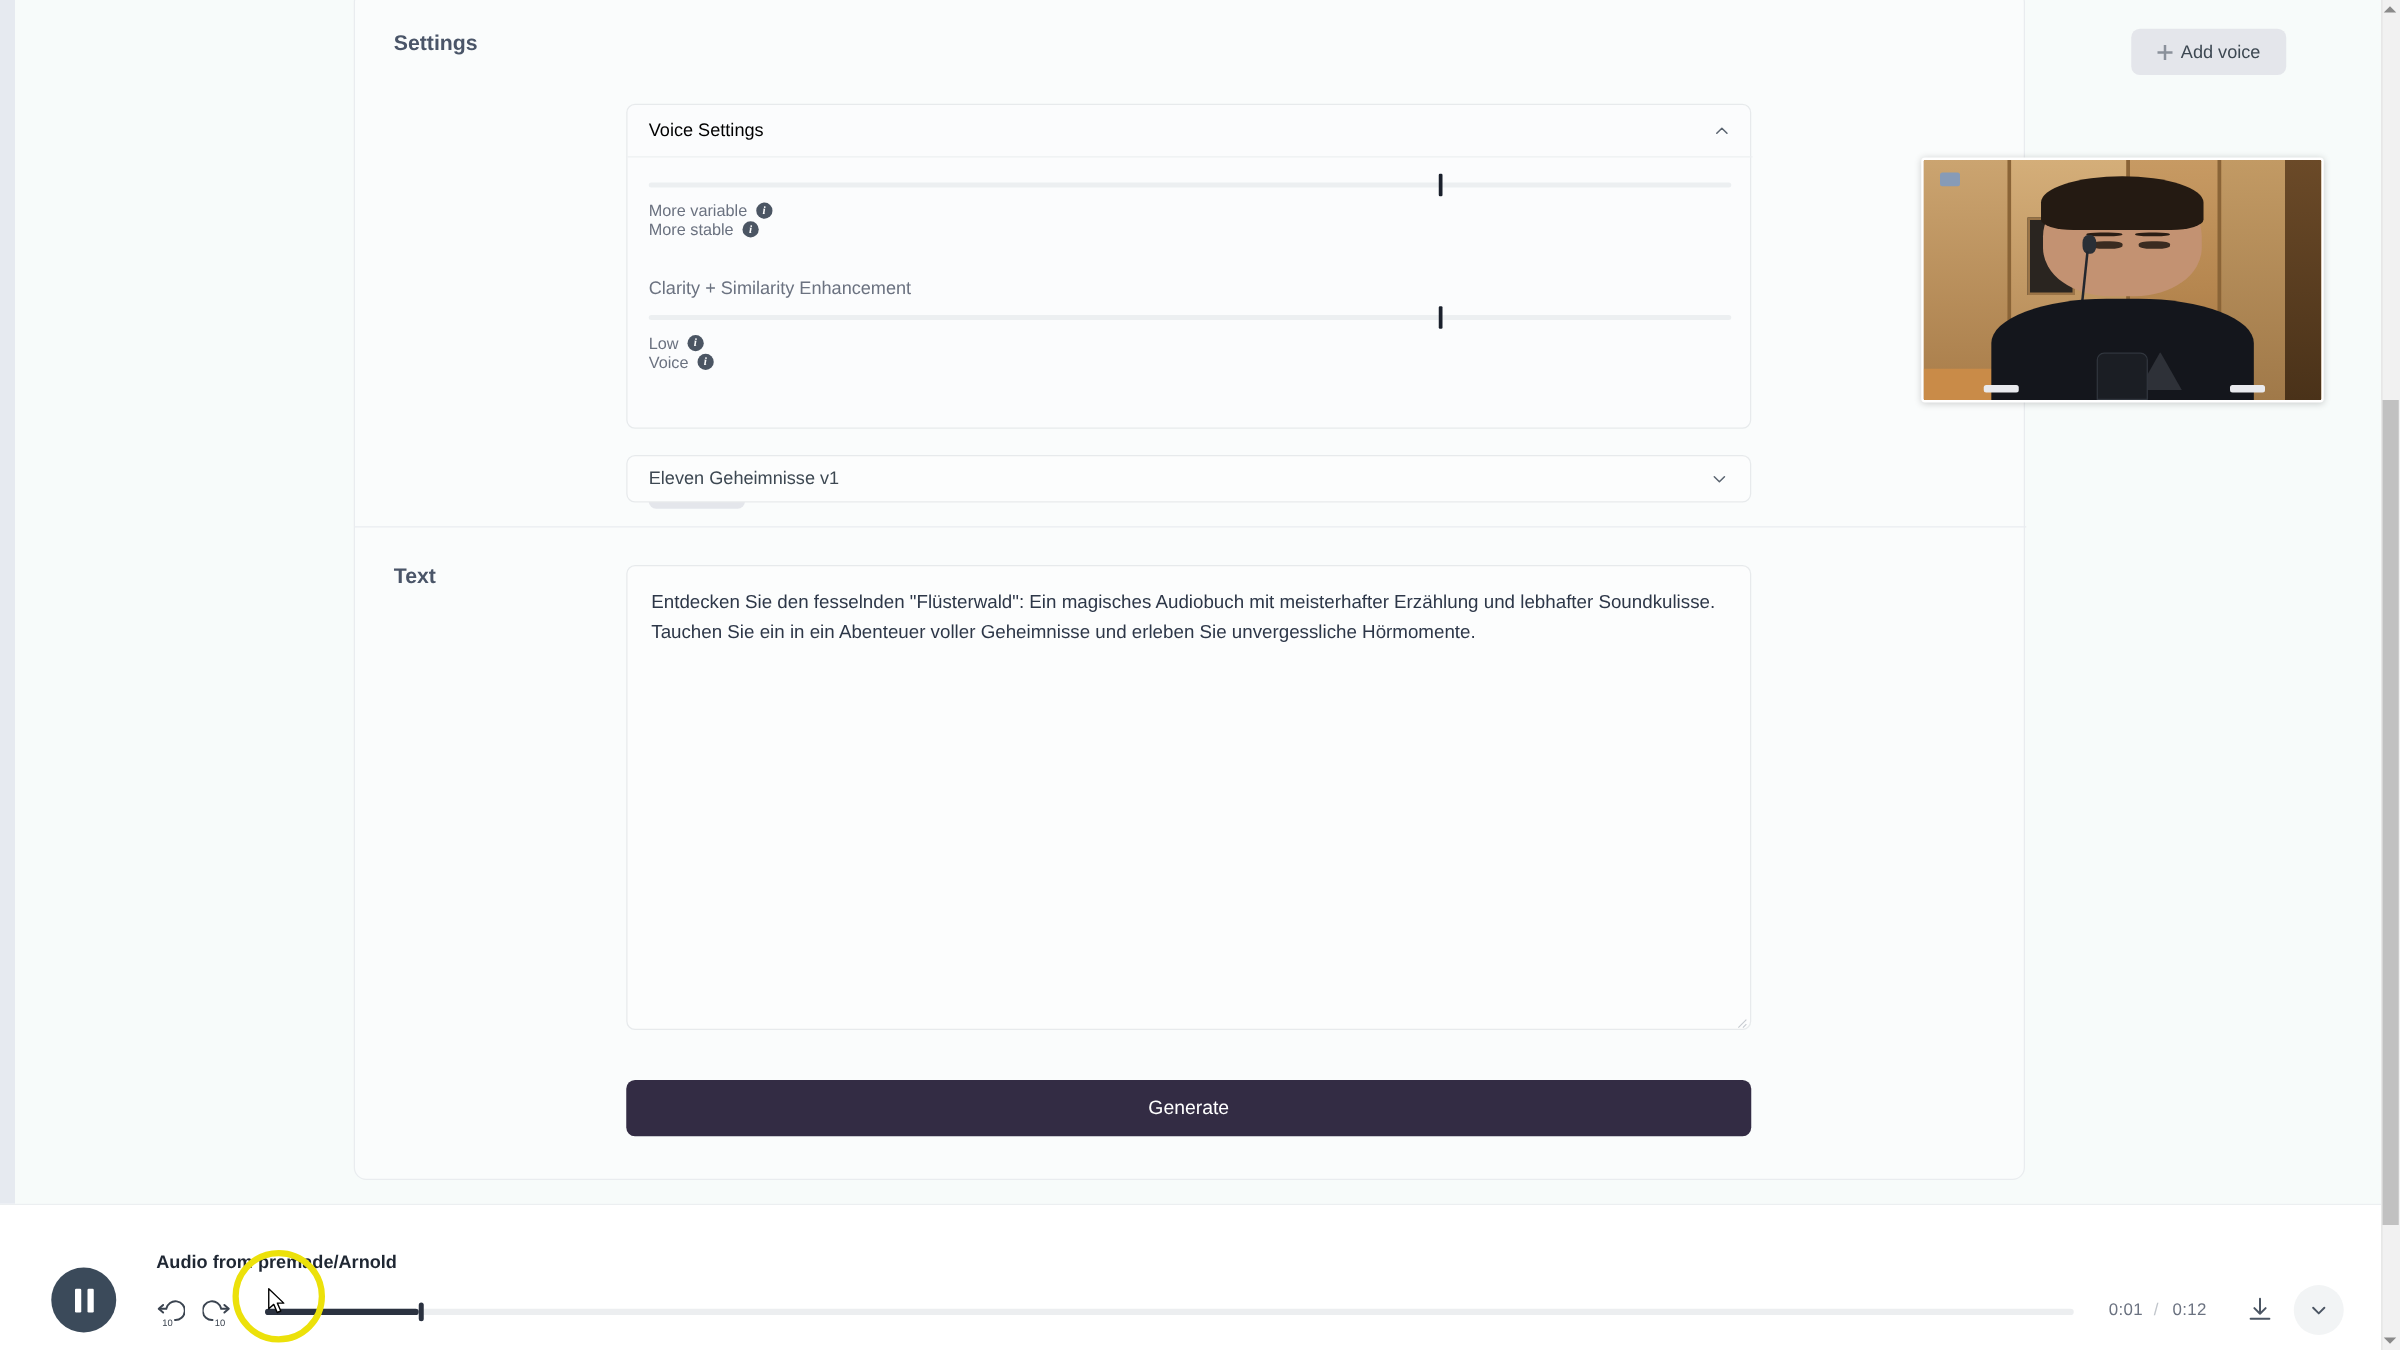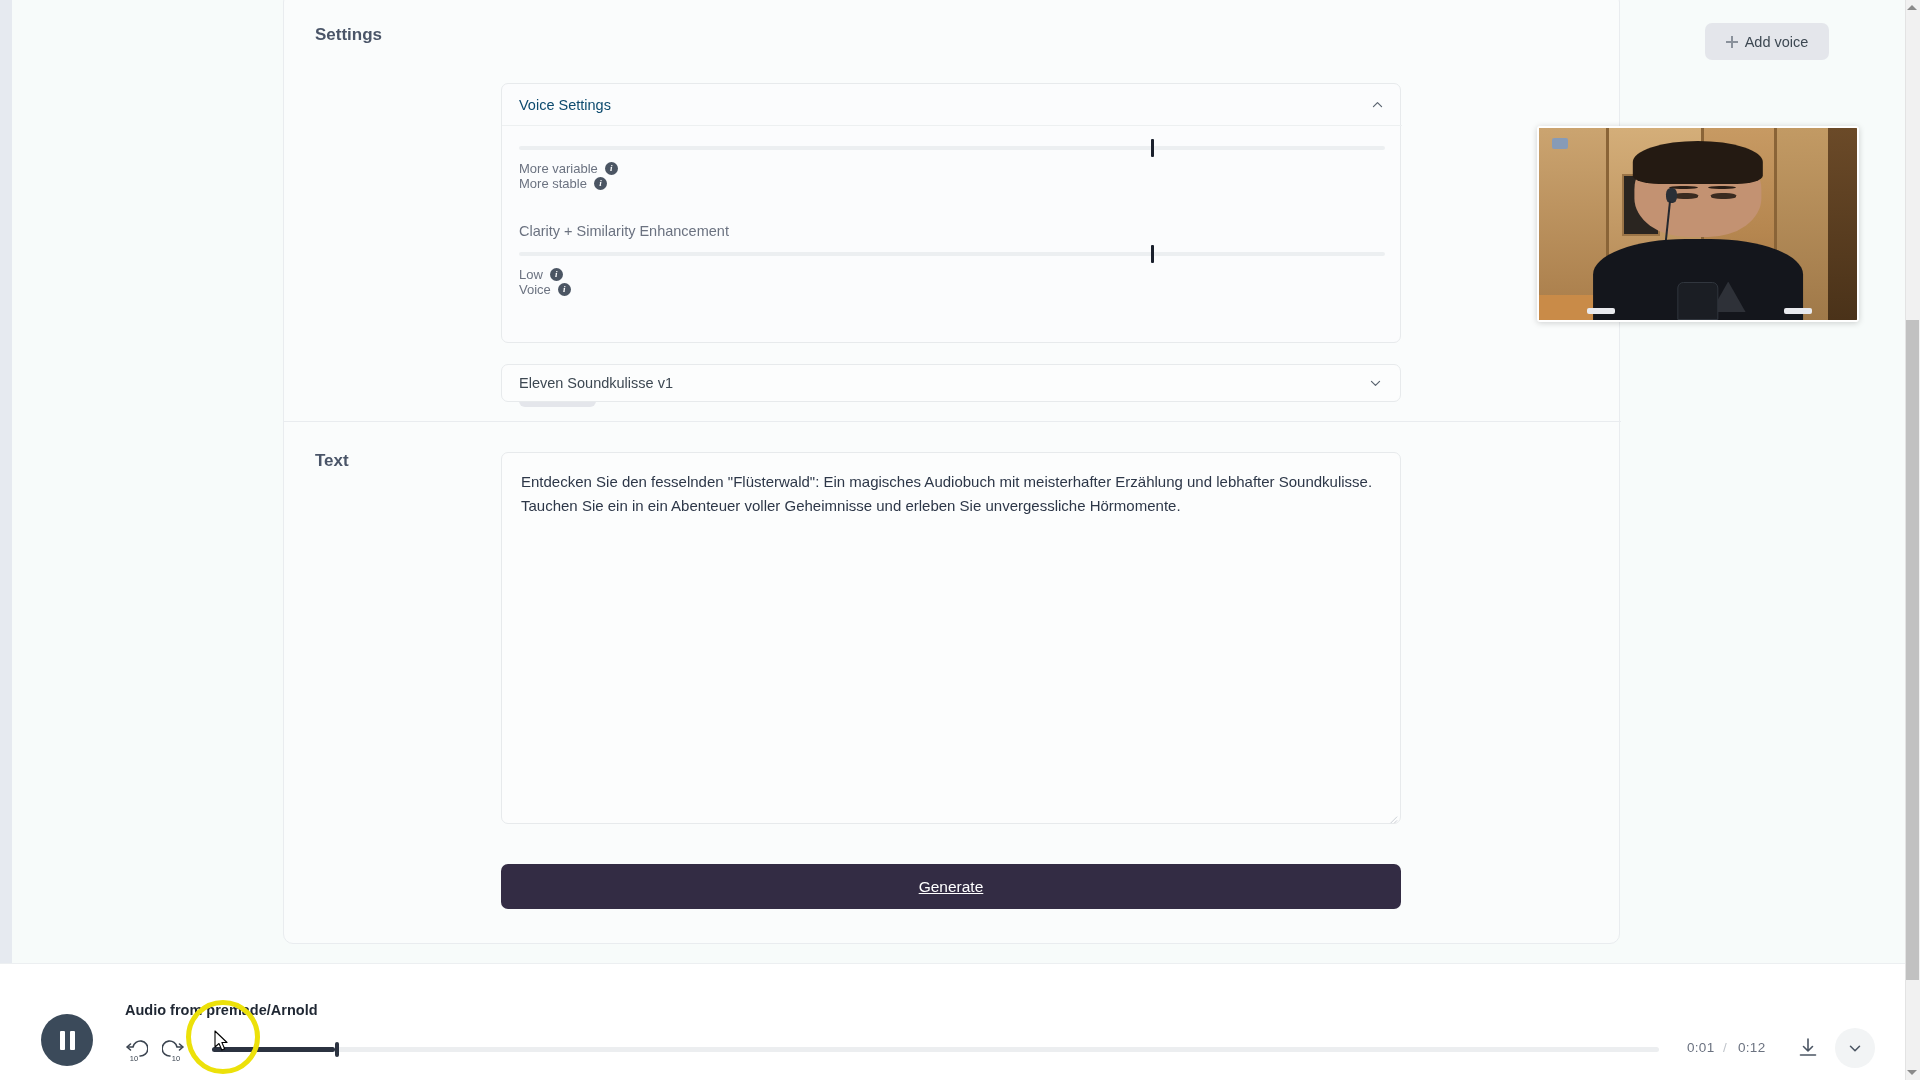--- a/index.html
+++ b/index.html
@@ -58,21 +58,21 @@
   
   .vs-panel {
     position:absolute; left:217px; top:90px; width:900px; height:260px;
     background:#fbfcfd; border:1px solid #e7eaec; border-radius:7px;
   }
   .vs-head {
     position:absolute; left:0; top:0; width:900px; height:42px;
     border-bottom:1px solid #edf0f1; display:flex; align-items:center;
     cursor:pointer;
   }
-  .vs-head .t { font-size:14.5px; color:#0c4a6e; padding-left:17px; }
+  .vs-head .t { font-size:14.5px; color:#000000; padding-left:17px; }
 
   .slider-group { position:absolute; left:17px; width:866px; }
   .slider-title { font-size:14.5px; color:#6b7280; margin-bottom:13px; }
   .track { position:relative; width:866px; height:4px; background:#eceff1; border-radius:2px; }
   .thumb { position:absolute; top:-7px; width:3px; height:18px; background:#1a202c; border-radius:1px; }
   .endcaps { display:flex; justify-content:space-between; margin-top:11px;flex-direction:column; }
   .endcap { display:flex; align-items:center; gap:7px; font-size:13px; color:#6b7280; }
   .info-i {
     display:inline-flex; align-items:center; justify-content:center;
     width:13px; height:13px; border-radius:50%; background:#4b5563;
@@ -275,41 +275,41 @@
             <span>Voice</span>
             <span class="info-i">i</span>
           </span>
         </div>
       </div>
 
       <button class="to-default">To Default</button>
     </div>
 
     <div class="select-box" style="left:217px; top:371px; width:900px; height:38px;">
-      <span class="select-text">Eleven Soundkulisse v1</span>
+      <span class="select-text">Eleven Geheimnisse v1</span>
       <span class="chev">
         <svg viewBox="0 0 16 16" width="13" height="13">
             <path d="M3 6 L8 11 L13 6" stroke="#5a6470" stroke-width="1.5" fill="none" stroke-linecap="round" stroke-linejoin="round"></path>
           </svg>
       </span>
     </div>
 
     <div class="section-label" style="left:31px; top:458px;">Text</div>
 
     <div class="ta-wrap">
       <textarea class="ta" placeholder="" style="">Entdecken Sie den fesselnden "Flüsterwald": Ein magisches Audiobuch mit meisterhafter Erzählung und lebhafter Soundkulisse. Tauchen Sie ein in ein Abenteuer voller Geheimnisse und erleben Sie unvergessliche Hörmomente.</textarea>
       <span class="ta-resize">
         <svg viewBox="0 0 12 12" width="11" height="11">
           <path d="M11 4 L4 11 M11 8 L8 11" stroke="#c6cbd1" stroke-width="1" fill="none"></path>
         </svg>
       </span>
     </div>
 
 
-    <button class="generate" style="background: rgb(51, 44, 68); text-decoration: underline;">Generate</button>
+    <button class="generate" style="background: rgb(51, 44, 68);">Generate</button>
   </div>
 
   <div class="webcam">
     <div class="wc-bg"></div>
     <div class="wc-panelL"></div>
     <div class="wc-panelM"></div>
     <div class="wc-panelR"></div>
     <div class="wc-darkdoor"></div>
     <div class="wc-inset"></div>
     <div class="wc-floor"></div>

